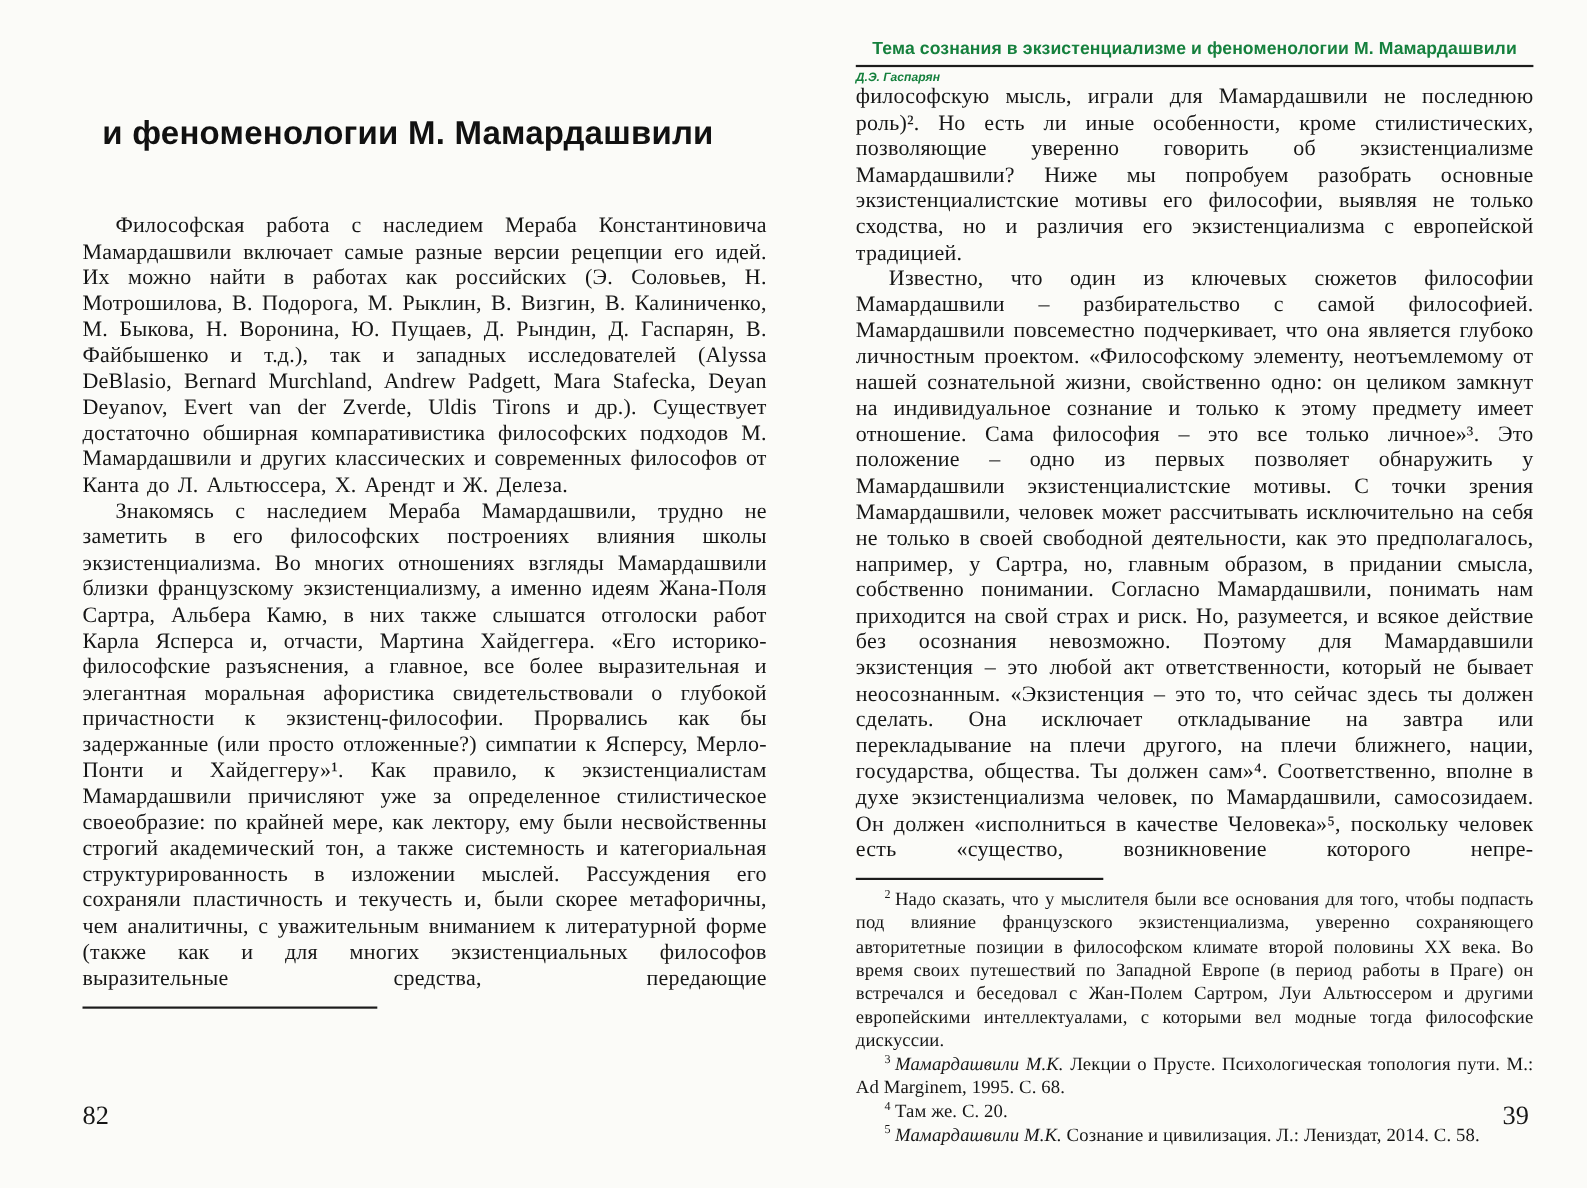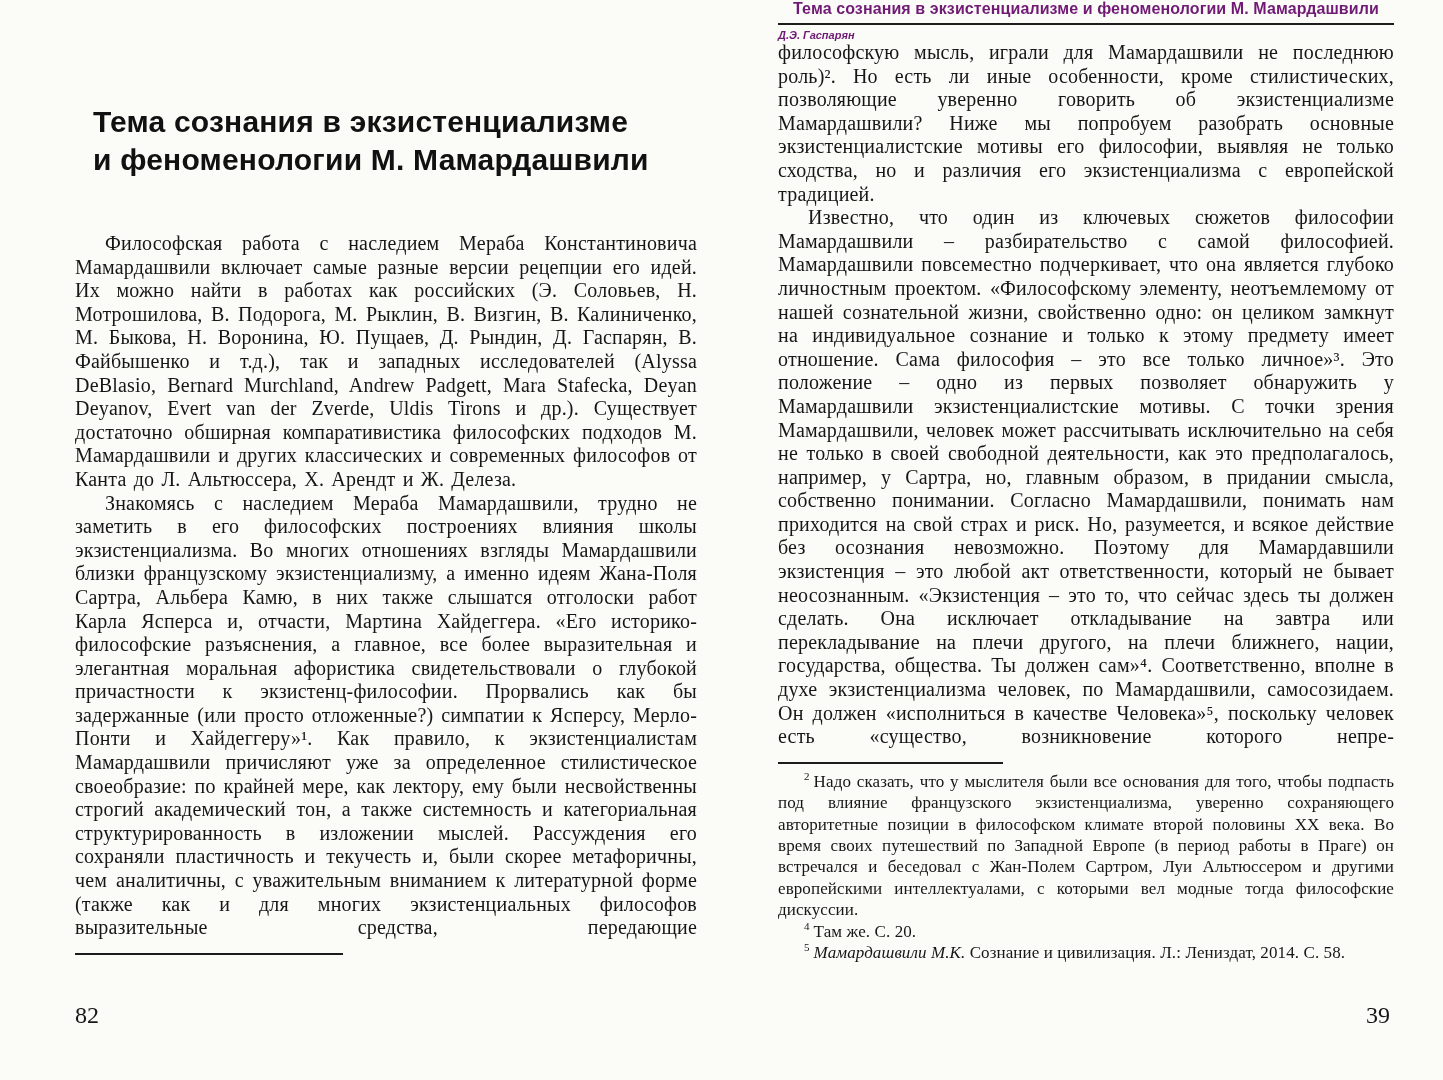--- a/index.html
+++ b/index.html
@@ -22,21 +22,21 @@
     font-family:"Liberation Sans", sans-serif;
     font-weight:bold;
     font-size:30px;
     line-height:38px;
     letter-spacing:0.2px;
     color:#111;
   }
   .doc-title .t-line { display:block; }
 
   
-  .running-head { font-family:"Liberation Sans", sans-serif; font-weight:bold; color:#701a75; }
+  .running-head { margin-top:36px; font-family:"Liberation Sans", sans-serif; font-weight:bold; color:#15803d; }
   .rh-title  { font-size:16px; text-align:center; letter-spacing:0.1px; }
   .rh-rule   { border:none; border-top:2px solid #1c1c1c; margin:5px 0 4px 0; }
   .rh-author { font-size:11px; font-style:italic; text-align:left; }
 
   
   .body-text {
     font-size:20px;
     line-height:23.6px;
     text-align:justify;
     letter-spacing:0.2px;
@@ -61,21 +61,20 @@
   .col-left  .pagenum { left:0; }
   .col-right .pagenum { right:4px; }
 </style>
 </head>
 <body>
 
 <div class="spread">
 
   <div class="col col-left">
     <h1 class="doc-title">
-      <span class="t-line">Тема сознания в экзистенциализме</span>
       <span class="t-line">и феноменологии М. Мамардашвили</span>
     </h1>
 
     <div class="body-text">
       <p>Философская работа с наследием Мераба Константиновича Мамардашвили включает самые разные версии рецепции его идей. Их можно найти в работах как российских (Э. Соловьев, Н. Мотрошилова, В. Подорога, М. Рыклин, В. Визгин, В. Калиниченко, М. Быкова, Н. Воронина, Ю. Пущаев, Д. Рындин, Д. Гаспарян, В. Файбышенко и т.д.), так и западных исследователей (Alyssa DeBlasio, Bernard Murchland, Andrew Padgett, Mara Stafecka, Deyan Deyanov, Evert van der Zverde, Uldis Tirons и др.). Существует достаточно обширная компаративистика философских подходов М. Мамардашвили и других классических и современных философов от Канта до Л. Альтюссера, Х. Арендт и Ж. Делеза.</p>
       <p class="justify-last">Знакомясь с наследием Мераба Мамардашвили, трудно не заметить в его философских построениях влияния школы экзистенциализма. Во многих отношениях взгляды Мамардашвили близки французскому экзистенциализму, а именно идеям Жана-Поля Сартра, Альбера Камю, в них также слышатся отголоски работ Карла Ясперса и, отчасти, Мартина Хайдеггера. «Его историко-философские разъяснения, а главное, все более выразительная и элегантная моральная афористика свидетельствовали о глубокой причастности к экзистенц-философии. Прорвались как бы задержанные (или просто отложенные?) симпатии к Ясперсу, Мерло-Понти и Хайдеггеру»¹. Как правило, к экзистенциалистам Мамардашвили причисляют уже за определенное стилистическое своеобразие: по крайней мере, как лектору, ему были несвойственны строгий академический тон, а также системность и категориальная структурированность в изложении мыслей. Рассуждения его сохраняли пластичность и текучесть и, были скорее метафоричны, чем аналитичны, с уважительным вниманием к литературной форме (также как и для многих экзистенциальных философов выразительные средства, передающие</p>
     </div>
 
     <hr class="fn-rule fn-rule-left">
 
@@ -92,20 +91,21 @@
 
     <div class="body-text">
       <p class="cont">философскую мысль, играли для Мамардашвили не последнюю роль)². Но есть ли иные особенности, кроме стилистических, позволяющие уверенно говорить об экзистенциализме Мамардашвили? Ниже мы попробуем разобрать основные экзистенциалистские мотивы его философии, выявляя не только сходства, но и различия его экзистенциализма с европейской традицией.</p>
       <p class="justify-last">Известно, что один из ключевых сюжетов философии Мамардашвили – разбирательство с самой философией. Мамардашвили повсеместно подчеркивает, что она является глубоко личностным проектом. «Философскому элементу, неотъемлемому от нашей сознательной жизни, свойственно одно: он целиком замкнут на индивидуальное сознание и только к этому предмету имеет отношение. Сама философия – это все только личное»³. Это положение – одно из первых позволяет обнаружить у Мамардашвили экзистенциалистские мотивы. С точки зрения Мамардашвили, человек может рассчитывать исключительно на себя не только в своей свободной деятельности, как это предполагалось, например, у Сартра, но, главным образом, в придании смысла, собственно понимании. Согласно Мамардашвили, понимать нам приходится на свой страх и риск. Но, разумеется, и всякое действие без осознания невозможно. Поэтому для Мамардавшили экзистенция – это любой акт ответственности, который не бывает неосознанным. «Экзистенция – это то, что сейчас здесь ты должен сделать. Она исключает откладывание на завтра или перекладывание на плечи другого, на плечи ближнего, нации, государства, общества. Ты должен сам»⁴. Соответственно, вполне в духе экзистенциализма человек, по Мамардашвили, самосозидаем. Он должен «исполниться в качестве Человека»⁵, поскольку человек есть «существо, возникновение которого непре-</p>
     </div>
 
     <hr class="fn-rule fn-rule-right">
 
     <div class="footnotes">
       <p><sup class="fn-mark">2</sup><i class="fn-author"></i><span>Надо сказать, что у мыслителя были все основания для того, чтобы подпасть под влияние французского экзистенциализма, уверенно сохраняющего авторитетные позиции в философском климате второй половины XX века. Во время своих путешествий по Западной Европе (в период работы в Праге) он встречался и беседовал с Жан-Полем Сартром, Луи Альтюссером и другими европейскими интеллектуалами, с которыми вел модные тогда философские дискуссии.</span></p>
+      <p><sup class="fn-mark">3</sup><i class="fn-author">Мамардашвили М.К.</i><span> Лекции о Прусте. Психологическая топология пути. М.: Ad Marginem, 1995. С. 68.</span></p>
       <p><sup class="fn-mark">4</sup><i class="fn-author"></i><span>Там же. С. 20.</span></p>
       <p><sup class="fn-mark">5</sup><i class="fn-author">Мамардашвили М.К.</i><span> Сознание и цивилизация. Л.: Лениздат, 2014. С. 58.</span></p>
     </div>
 
     <div class="pagenum">39</div>
   </div>
 
 </div>
 
 </body></html>

